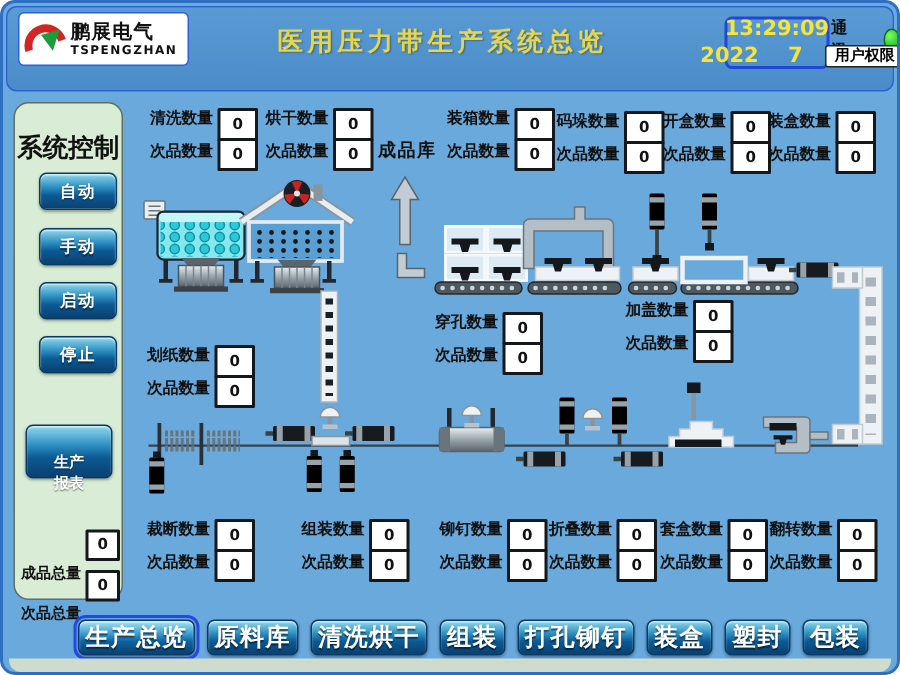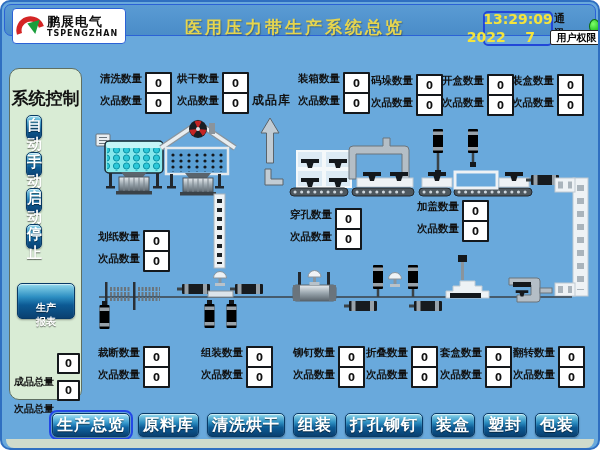--- a/index.html
+++ b/index.html
@@ -1,20 +1,20 @@
 <!DOCTYPE html>
 <html><head>
 <meta charset="utf-8">
 <style>
   html,body{margin:0;padding:0;background:#fff;}
   .screen{position:relative;width:600px;height:450px;background:#69a9dc;border:2px solid #2f6fc1;
     border-radius:10px;overflow:hidden;box-sizing:border-box;
     font-family:"DejaVu Sans","Liberation Sans",sans-serif;color:#111;}
   
-  .header{position:absolute;left:2px;top:2px;right:2px;height:32px;
+  .header{position:absolute;left:2px;top:2px;right:2px;height:57px;
     background:linear-gradient(#5a9bd4,#4a8cc8);border:1px solid #2b62d6;border-radius:7px;box-sizing:border-box;}
   .logo{position:absolute;left:7px;top:3px;width:114px;height:36px;background:#fff;border:1px solid #2b62d6;
     border-radius:4px;display:flex;align-items:center;gap:3px;padding:1px 3px;box-sizing:border-box;}
   .logo-text{display:flex;flex-direction:column;line-height:1;}
   .logo-cn{font-size:13px;font-weight:bold;letter-spacing:1px;color:#111;}
   .logo-en{font-size:8px;font-weight:bold;letter-spacing:1px;color:#111;margin-top:2px;}
   .title{position:absolute;left:140px;top:11px;width:300px;text-align:center;color:#e6d54e;
     font-size:17px;font-weight:bold;letter-spacing:3px;font-family:"DejaVu Serif","Liberation Serif",serif;
     text-shadow:1px 1px 1px rgba(40,40,0,.35);white-space:nowrap;}
   .clock{position:absolute;left:478px;top:6px;width:66px;height:31px;border:2px solid #2247d8;border-radius:5px;
@@ -27,21 +27,21 @@
   .user-btn{position:absolute;left:545px;top:25px;width:53px;height:15px;background:#fff;border:1px solid #222;
     border-radius:2px;font-size:10px;font-weight:bold;padding:0;line-height:13px;font-family:inherit;cursor:pointer;}
   
   .sidebar{position:absolute;left:7px;top:66px;width:73px;height:332px;background:#d9ecd5;
     border:1px solid #5f6f62;border-radius:10px;box-sizing:border-box;}
   .sb-title{position:absolute;top:18px;width:100%;text-align:center;font-size:17px;font-weight:bold;}
   .g-btn{background:linear-gradient(180deg,#8fd8ec 0%,#2d8fc2 38%,#0c5a94 62%,#0a4070 100%);
     border:1px solid #083a66;border-radius:5px;color:#fff;font-weight:bold;font-family:inherit;
     box-shadow:inset 0 1px 1px rgba(255,255,255,.65),0 1px 2px rgba(0,0,0,.35);
     text-shadow:0 1px 1px rgba(0,0,0,.55);cursor:pointer;}
-  .side-btn{position:absolute;left:16px;width:16px;height:25px;font-size:15px;letter-spacing:1px;padding:0;}
+  .side-btn{position:absolute;left:16px;width:52px;height:25px;font-size:11px;letter-spacing:1px;padding:0;}
   #sb0{top:46px}#sb1{top:83px}#sb2{top:119px}#sb3{top:155px}
   .report-btn{position:absolute;left:7px;top:214px;width:58px;height:23px;font-size:10px;letter-spacing:0;padding:17px;}
   .total-row{position:absolute;left:4px;display:flex;align-items:center;gap:3px;}
   #tr0{top:269px}#tr1{top:296px}
   .total-label{font-size:10px;font-weight:bold;white-space:nowrap;margin-top:37px;}
   .total-box{width:19px;height:17px;background:#fff;border:2px solid #14181c;border-radius:1px;
     display:flex;align-items:center;justify-content:center;font-size:10px;font-weight:bold;}
   
   .counter{position:absolute;}
   .c-row{display:flex;align-items:flex-start;}

